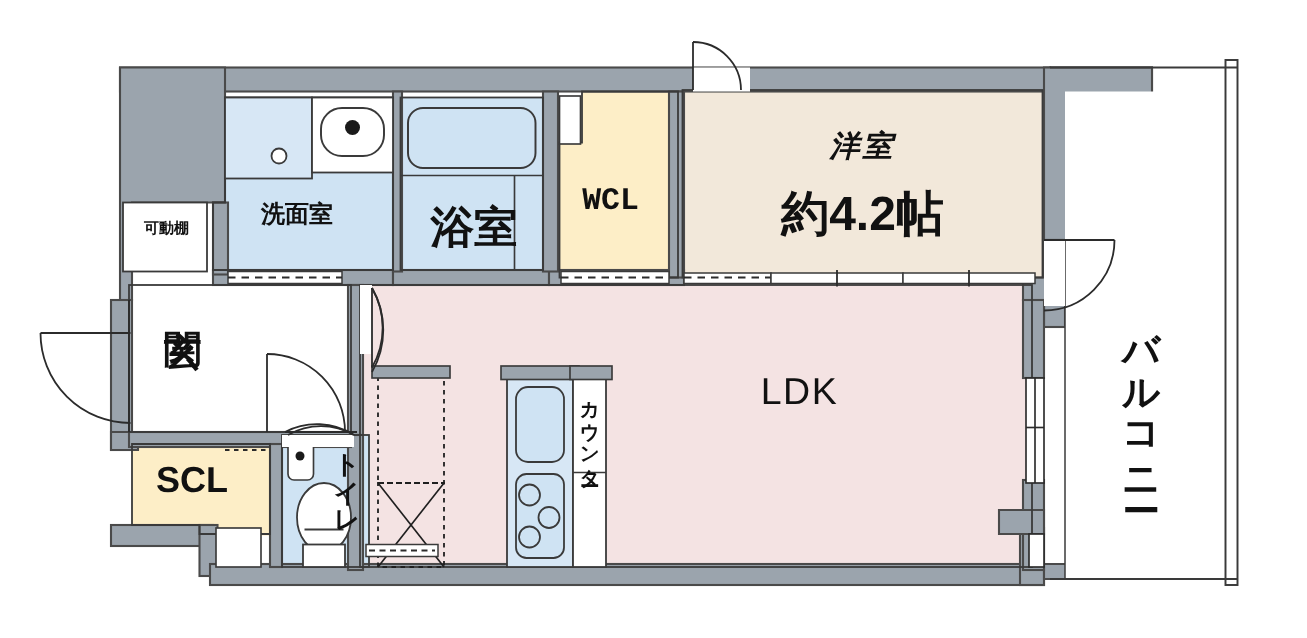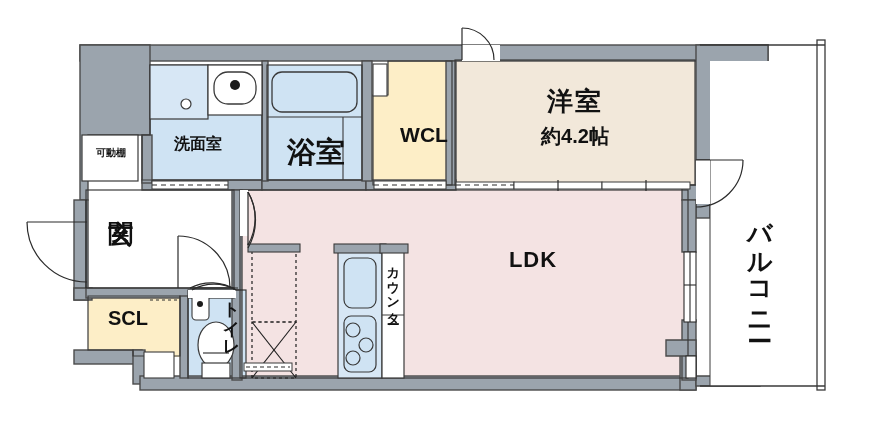--- a/index.html
+++ b/index.html
@@ -246,34 +246,34 @@
         <rect x="144" y="352" width="30" height="26" fill="#ffffff" stroke="#3a3a3a"></rect>
       </g>
     </g>
 
     <g>
       <rect x="82" y="135" width="56" height="46" fill="#ffffff" stroke="#3a3a3a" stroke-width="1.2"></rect>
     </g>
 
   </svg>
 
-  <div class="lbl" style="left:473px;top:248px;width:120px;font-size:22px;font-weight:700;letter-spacing:1px;">LDK</div>
-
-  <div class="lbl" style="left:518px;top:88px;width:114px;font-size:26px;font-weight:600;letter-spacing:2px;">洋室</div>
-  <div class="lbl" style="left:508px;top:126px;width:134px;font-size:20px;font-weight:600;">約4.2帖</div>
+  <div class="lbl" style="left:473px;top:248px;width:120px;font-size:25px;font-weight:400;letter-spacing:1px;">LDK</div>
+
+  <div class="lbl" style="left:518px;top:88px;width:114px;font-size:20px;font-weight:600;letter-spacing:2px;font-style:italic;">洋室</div>
+  <div class="lbl" style="left:508px;top:126px;width:134px;font-size:32px;font-weight:600;">約4.2帖</div>
 
   <div class="lbl" style="left:146px;top:136px;width:104px;font-size:16px;font-weight:600;letter-spacing:0px;">洗面室</div>
 
   <div class="lbl" style="left:280px;top:137px;width:72px;font-size:29px;font-weight:600;">浴室</div>
 
-  <div class="lbl" style="left:391px;top:124px;width:66px;font-size:21px;font-weight:600;">WCL</div>
+  <div class="lbl" style="left:374px;top:124px;width:66px;font-size:21px;font-weight:600;font-family:Liberation Mono, monospace;">WCL</div>
 
   <div class="lbl vlbl" style="left:108px;top:200px;font-size:25px;font-weight:600;letter-spacing:1px;">玄関</div>
 
-  <div class="lbl" style="left:95px;top:308px;width:66px;font-size:20px;font-weight:600;">SCL</div>
+  <div class="lbl" style="left:95px;top:308px;width:66px;font-size:24px;font-weight:600;">SCL</div>
 
   <div class="lbl vlbl" style="left:222px;top:290px;font-size:17px;font-weight:600;">トイレ</div>
 
   <div class="lbl vlbl" style="left:747px;top:205px;font-size:25px;font-weight:600;letter-spacing:2px;">バルコニー</div>
 
   <div class="lbl" style="left:86px;top:148px;width:50px;font-size:10px;font-weight:600;">可動棚</div>
 
   <div class="lbl vlbl" style="left:386px;top:258px;font-size:13px;font-weight:600;">カウンター</div>
 
 </div>

